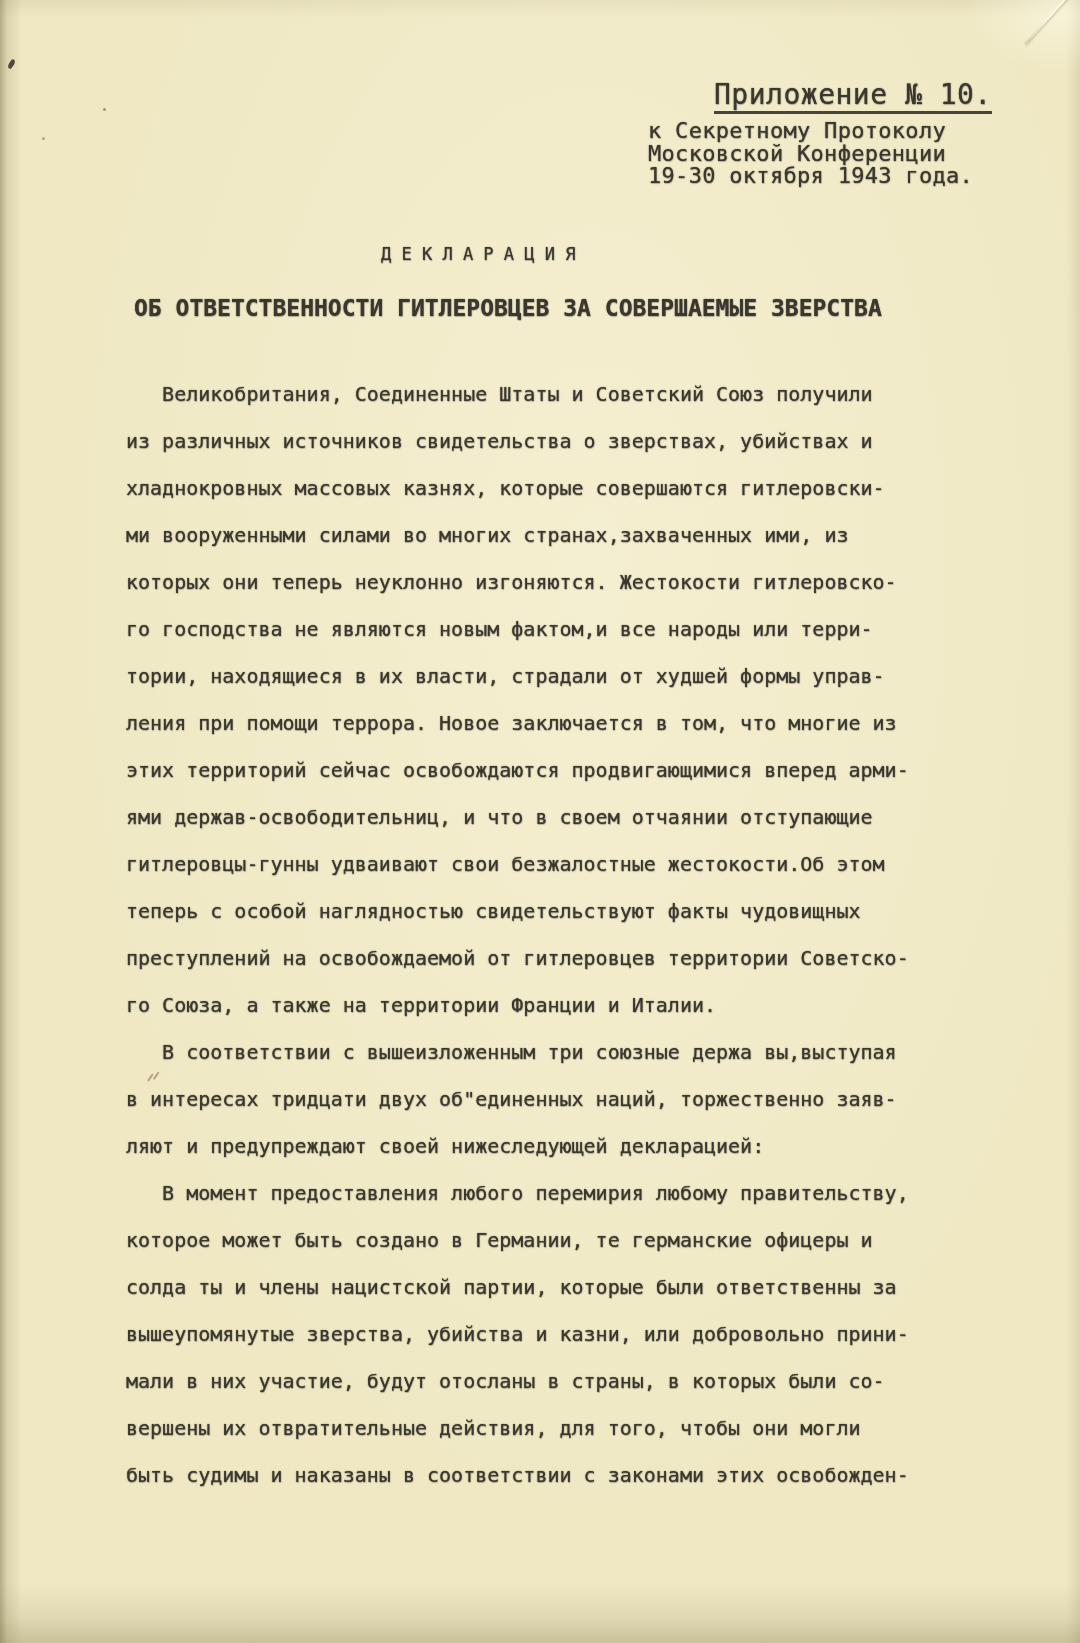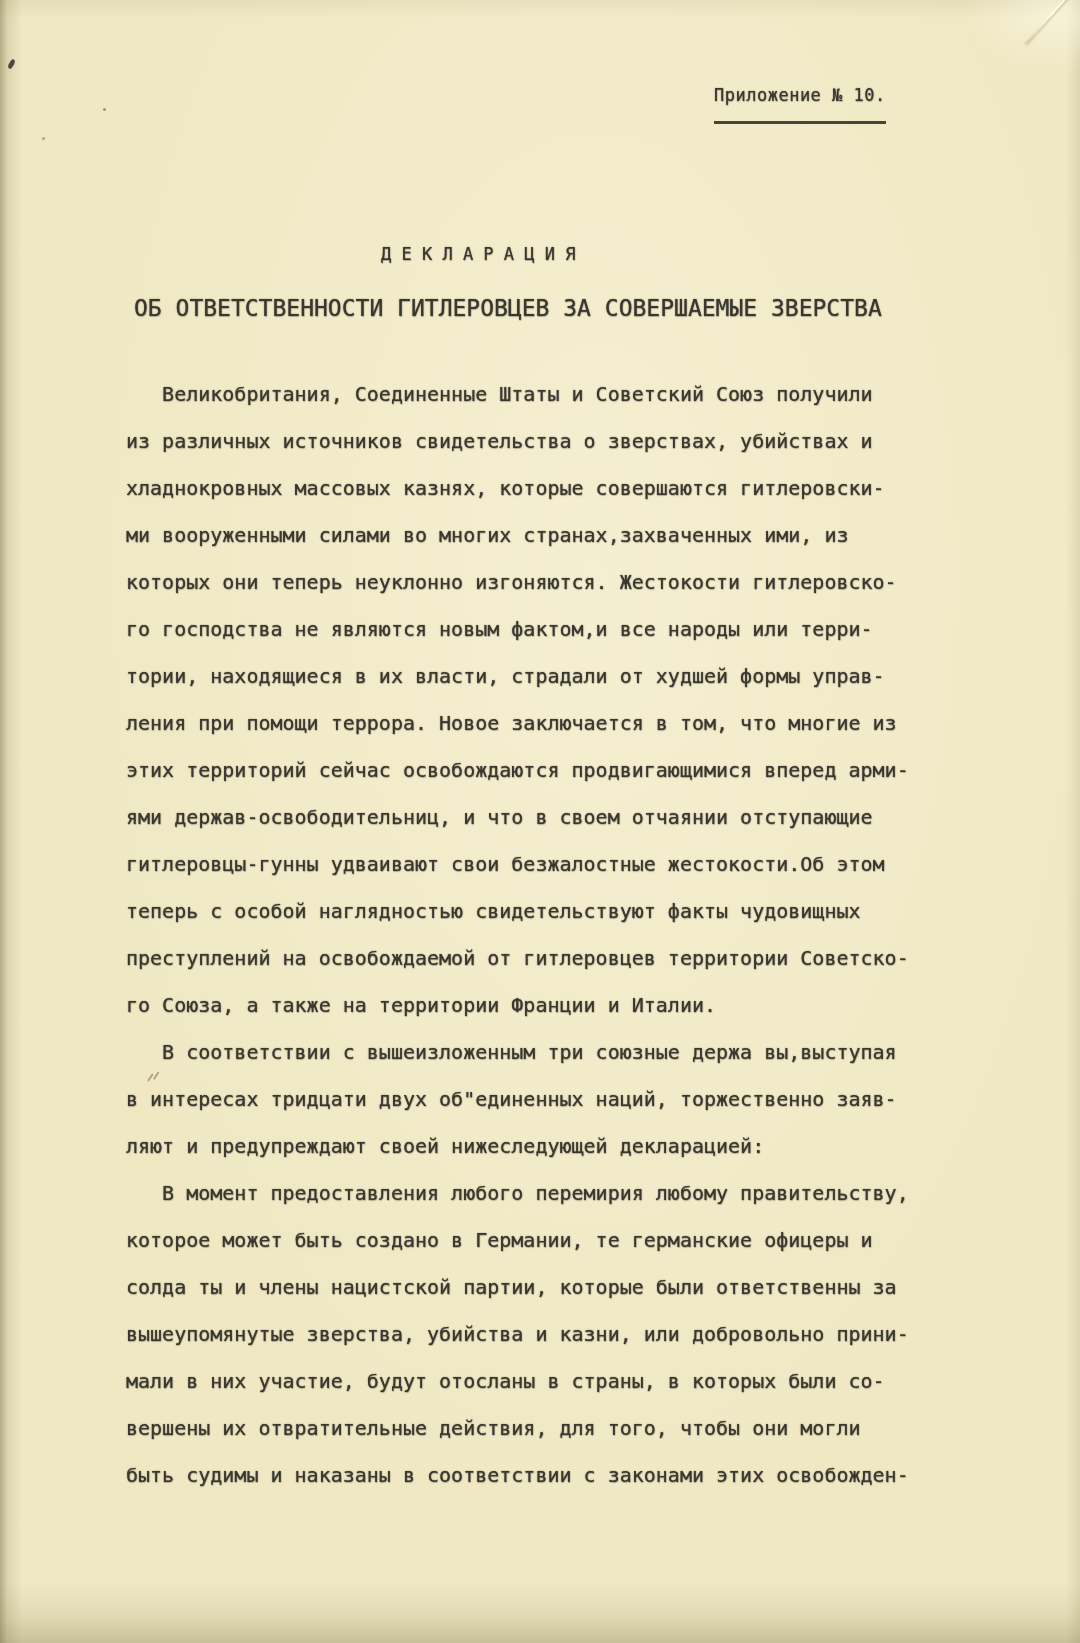--- a/index.html
+++ b/index.html
@@ -30,24 +30,24 @@
       #efe8c3;
   }
   .typed {
     text-shadow: 0 0 1.2px rgba(58,55,47,0.85), 0.5px 0.6px 0.8px rgba(58,55,47,0.25);
     white-space: pre;
   }
   .appendix {
     position: absolute;
     left: 714px;
     top: 82px;
-    font-size: 17px;
+    font-size: 28px;
     line-height: 26px;
     border-bottom: 3px solid rgba(47,44,37,0.88);
-    padding-bottom: 13px;
+    padding-bottom: 3px;
     letter-spacing: 0.5px;
   }
   .reference {
     position: absolute;
     left: 648px;
     top: 120px;
     font-size: 22px;
     line-height: 22.5px;
     letter-spacing: 0.3px;
   }
@@ -55,20 +55,21 @@
     position: absolute;
     left: 381px;
     top: 244px;
     font-size: 17px;
   }
   .subtitle {
     position: absolute;
     left: 134px;
     top: 295px;
     font-size: 23px;
+    font-weight: bold;
   }
   .body {
     position: absolute;
     left: 126px;
     top: 371px;
     width: 930px;
     font-size: 20px;
     line-height: 47px;
   }
   
@@ -127,20 +128,21 @@
 
 <div class="page">
 
   <div class="speck1"></div>
   <div class="speck2"></div>
   <div class="speck3"></div>
   <div class="crease"></div>
 
   <div class="appendix typed">Приложение № 10.</div>
 
+  <div class="reference typed"><div>к Секретному Протоколу</div><div>Московской Конференции</div><div>19-30 октября 1943 года.</div></div>
 
   <div class="title typed">Д Е К Л А Р А Ц И Я</div>
 
   <div class="subtitle typed">ОБ ОТВЕТСТВЕННОСТИ ГИТЛЕРОВЦЕВ ЗА СОВЕРШАЕМЫЕ ЗВЕРСТВА</div>
 
   <div class="pencil-mark">
       <i></i>
       <i></i>
     </div>
 

